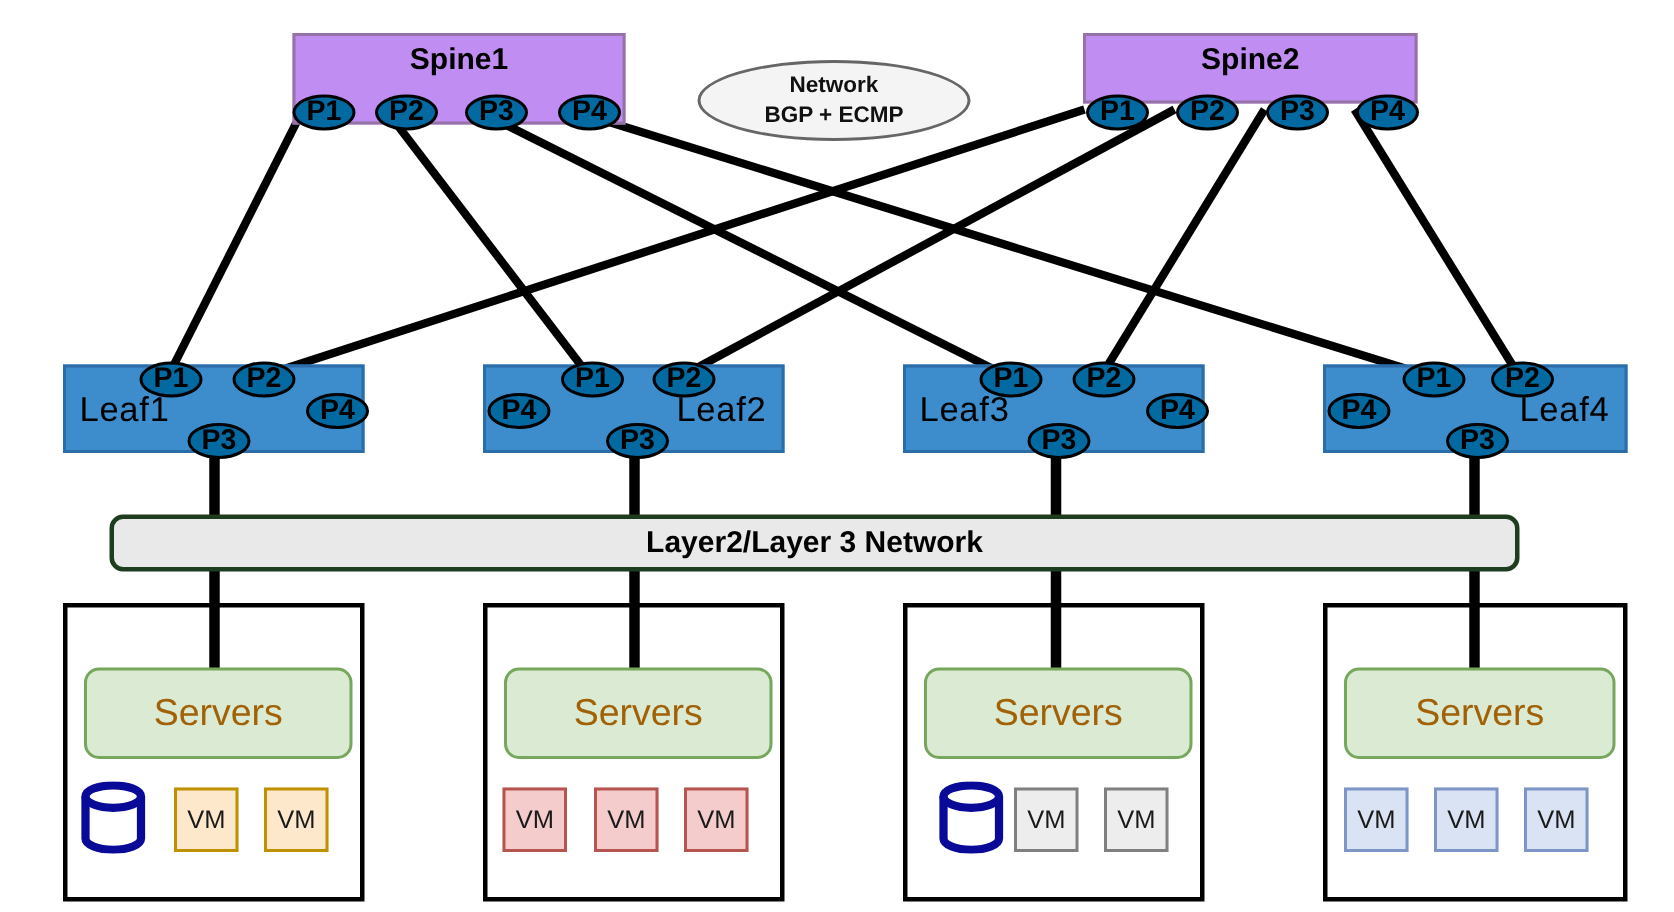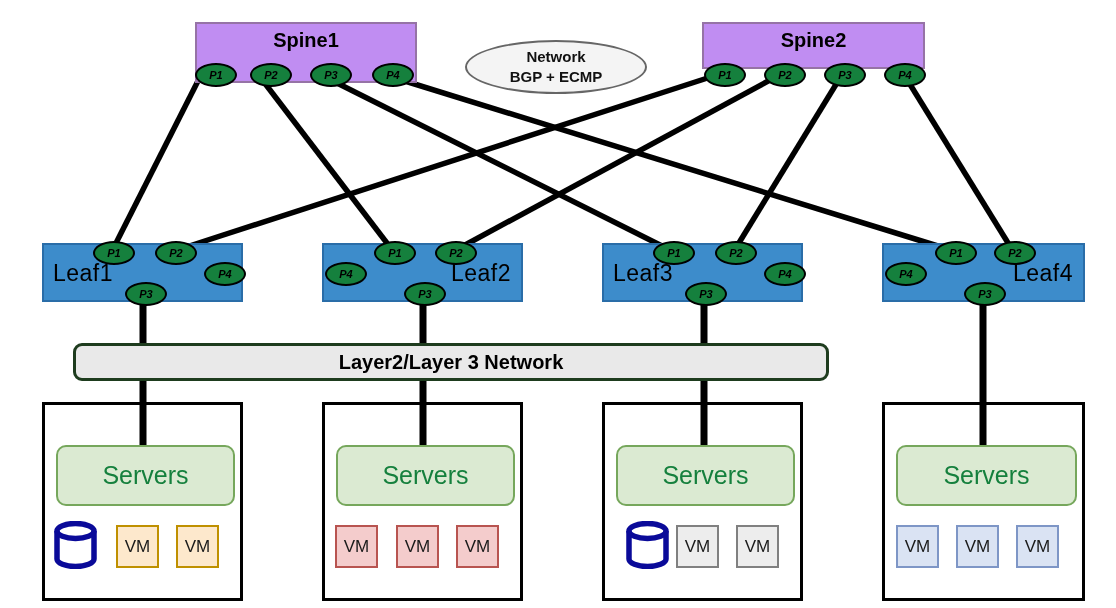--- a/index.html
+++ b/index.html
@@ -9,37 +9,37 @@
   svg.wires{position:absolute;left:0;top:0;}
 
   .spine{background:#c08df2;border:2px solid #9673a6;}
   .spine-label{position:absolute;left:0;right:0;top:5px;text-align:center;
                font-weight:700;font-size:20px;color:#000;}
   .leaf{background:#3d8ccb;border:2px solid #2a6da8;}
   .leaf-label{position:absolute;top:50%;transform:translateY(-50%);
               color:#000000;font-size:23px;letter-spacing:.5px;}
   .leaf-label.left{left:9px;} .leaf-label.right{right:10px;}
 
-  .port{position:absolute;width:42px;height:24px;background:#15803d;
+  .port{position:absolute;width:42px;height:24px;background:#0369a1;
         border:2.5px solid #000;border-radius:50%;display:flex;
         align-items:center;justify-content:center;
-        font-weight:700;font-size:11px;color:#000;box-sizing:border-box;z-index:5;font-style:italic;}
+        font-weight:700;font-size:19px;color:#000;box-sizing:border-box;z-index:5;}
 
   .underlay{background:#f4f4f4;border:2px solid #666;border-radius:50%;
             display:flex;flex-direction:column;align-items:center;justify-content:center;
             font-weight:700;font-size:15px;color:#111;line-height:1.35;}
 
   .netbar{background:#e9e9e9;border:3px solid #1e3c1e;border-radius:9px;
           display:flex;align-items:center;justify-content:center;
           font-weight:700;font-size:20px;color:#000;}
 
   .server-group{border:3px solid #000;background:transparent;}
   .servers-box{position:absolute;background:#dbead2;border:2px solid #76a75c;
                border-radius:10px;display:flex;align-items:center;justify-content:center;
-               font-size:25px;color:#15803d;box-sizing:border-box;}
+               font-size:25px;color:#a16207;box-sizing:border-box;}
   .vm{position:absolute;width:43px;height:43px;display:flex;align-items:center;
       justify-content:center;font-size:17px;color:#1a1a1a;box-sizing:border-box;}
   .vm--orange{background:#fde8cc;border:2.5px solid #bf9000;}
   .vm--red{background:#f4cccc;border:2.5px solid #b85450;}
   .vm--gray{background:#ededed;border:2.5px solid #808080;}
   .vm--blue{background:#dae3f3;border:2.5px solid #7e96c6;}
   .dbicon{position:absolute;}
 </style>
 </head>
 <body>
@@ -71,21 +71,21 @@
     <div class="port" style="left:53px;top:39px;">P2</div>
     <div class="port" style="left:113px;top:39px;">P3</div>
     <div class="port" style="left:175px;top:39px;">P4</div>
   </div>
 
   <div class="abs underlay" style="left:465px;top:40px;width:182px;height:54px;">
     <div>Network</div>
     <div>BGP + ECMP</div>
   </div>
 
-  <div class="abs spine" style="left:702px;top:22px;width:223px;height:47px;">
+  <div class="abs spine" style="left:722px;top:22px;width:223px;height:47px;">
     <div class="spine-label">Spine2</div>
     <div class="port" style="left:0px;top:39px;">P1</div>
     <div class="port" style="left:60px;top:39px;">P2</div>
     <div class="port" style="left:120px;top:39px;">P3</div>
     <div class="port" style="left:180px;top:39px;">P4</div>
   </div>
 
   <div class="abs leaf" style="left:42px;top:243px;width:201px;height:59px;">
     <div class="leaf-label left">Leaf1</div>
     <div class="port" style="left:49px;top:-4px;">P1</div>
@@ -111,21 +111,21 @@
   </div>
 
   <div class="abs leaf" style="left:882px;top:243px;width:203px;height:59px;">
     <div class="leaf-label right">Leaf4</div>
     <div class="port" style="left:51px;top:-4px;">P1</div>
     <div class="port" style="left:110px;top:-4px;">P2</div>
     <div class="port" style="left:1px;top:17px;">P4</div>
     <div class="port" style="left:80px;top:37px;">P3</div>
   </div>
 
-  <div class="abs netbar" style="left:73px;top:343px;width:756px;height:38px;">
+  <div class="abs netbar" style="left:73px;top:343px;width:940px;height:38px;">
     <span>Layer2/Layer 3 Network</span>
   </div>
 
   <div class="abs server-group" style="left:42px;top:402px;width:201px;height:199px;">
     <div class="servers-box" style="left:11px;top:40px;width:179px;height:61px;">
       <span>Servers</span>
     </div>
     <div class="dbicon" style="left:8px;top:116px;">
       <svg width="45" height="48" viewBox="0 0 45 48" fill="none">
         <path d="M4 10 v28 a18.5 7.5 0 0 0 37 0 v-28" stroke="#0a0a99" stroke-width="5.5"></path>

